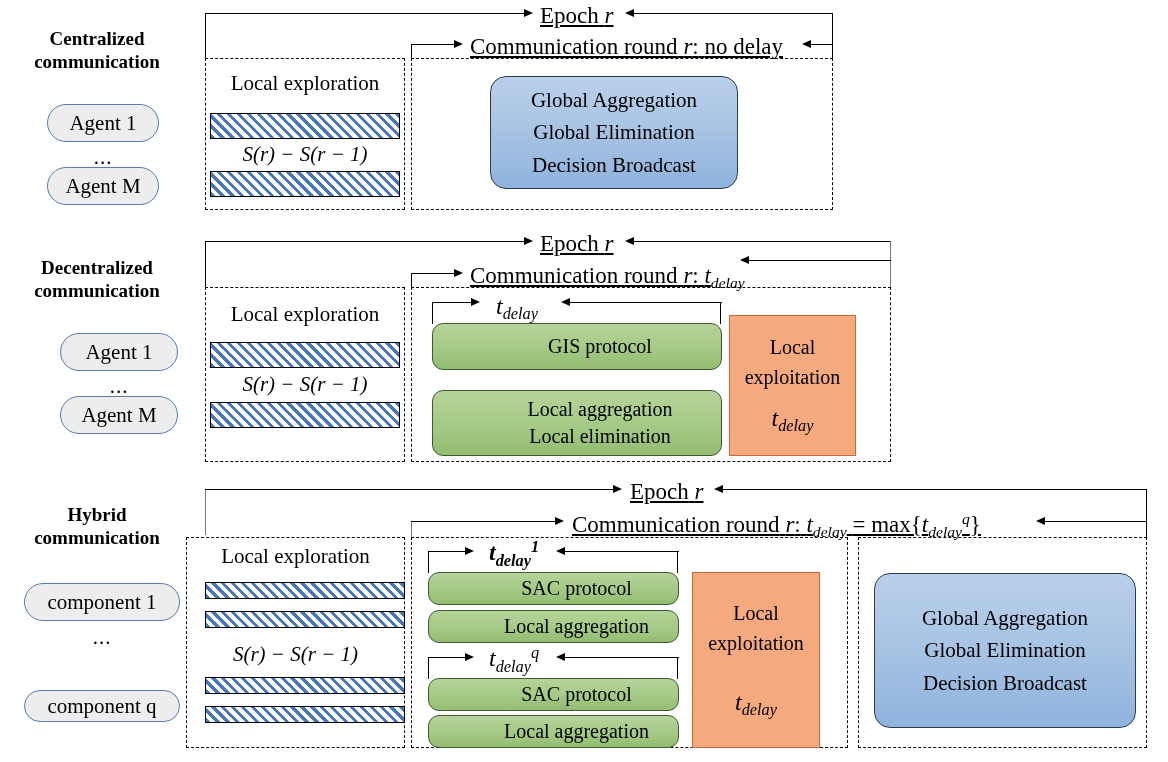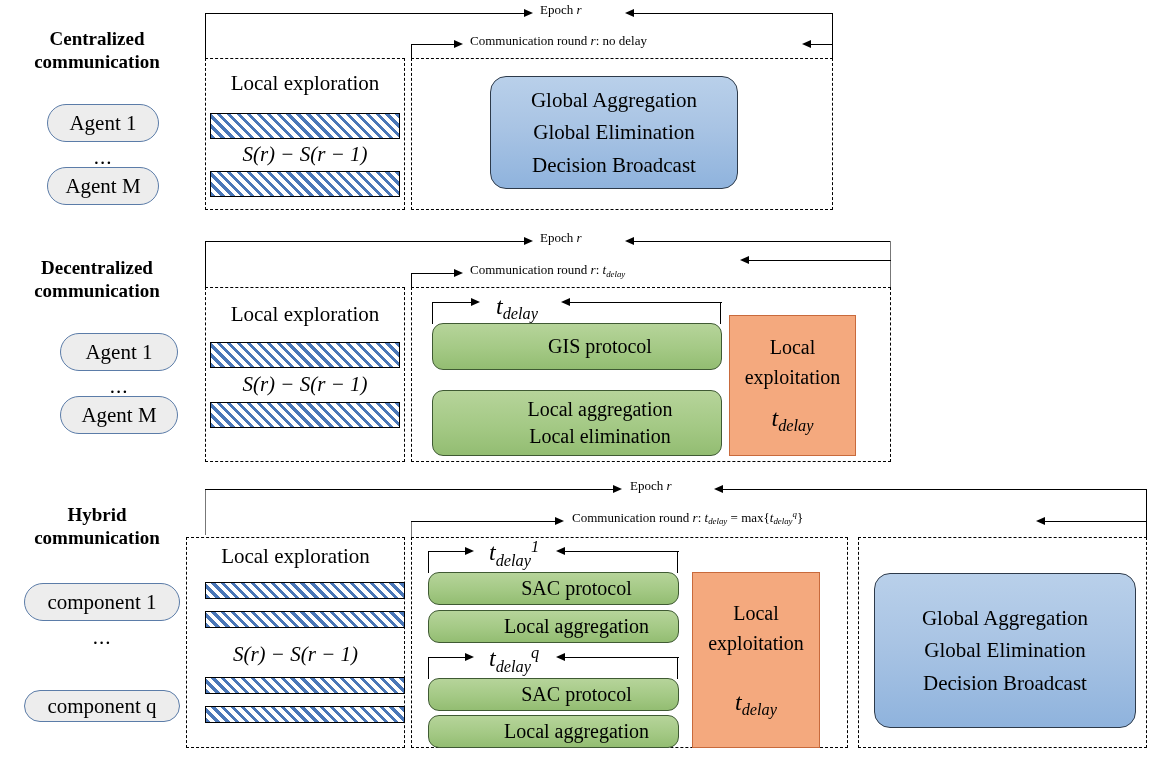--- a/index.html
+++ b/index.html
@@ -98,21 +98,21 @@
   .lnh{height:1.4px;}
   .lnv{width:1.4px;}
   .lng{background:#777;}
 
   
   .ar{position:absolute;width:0;height:0;}
   .ar-r{border-top:4.5px solid transparent;border-bottom:4.5px solid transparent;border-left:9px solid #000;}
   .ar-l{border-top:4.5px solid transparent;border-bottom:4.5px solid transparent;border-right:9px solid #000;}
 
   
-  .rail-label{font-size:13px;}
+  .rail-label{font-size:23px;text-decoration:underline;}
   .sub{font-size:0.68em;vertical-align:-0.32em;font-style:italic;}
   .sup{font-size:0.68em;vertical-align:0.52em;}
   .it{font-style:italic;}
 
   .lbl-local{font-size:21px;}
   .lbl-S{font-size:21px;font-style:italic;}
   .tdelay{font-size:24px;font-style:italic;}
 </style>
 </head>
 <body>
@@ -277,21 +277,21 @@
     <div class="txt lbl-local center" style="left:188px;top:541px;width:215px;height:32px;">Local exploration</div>
     <div class="abs hatch" style="left:205px;top:582px;width:200px;height:17px;"></div>
     <div class="abs hatch" style="left:205px;top:611px;width:200px;height:17px;"></div>
     <div class="txt lbl-S center" style="left:188px;top:640px;width:215px;height:30px;">S(r) − S(r − 1)</div>
     <div class="abs hatch" style="left:205px;top:677px;width:200px;height:17px;"></div>
     <div class="abs hatch" style="left:205px;top:706px;width:200px;height:17px;"></div>
 
     <div class="ln lnv" style="left:428px;top:551px;height:22px;"></div>
     <div class="ln lnh" style="left:428px;top:551px;width:38px;"></div>
     <div class="ar ar-r" style="left:465px;top:547px;"></div>
-    <div class="txt tdelay" style="left:489px;top:538px;">
+    <div class="txt tdelay" style="left:489px;top:538px;font-weight:bold;">
       <span>t</span><span class="sub">delay</span><span class="sup">1</span>
     </div>
     <div class="ar ar-l" style="left:556px;top:547px;"></div>
     <div class="ln lnh" style="left:565px;top:551px;width:114px;"></div>
     <div class="ln lnv" style="left:677px;top:551px;height:22px;"></div>
 
     <div class="abs greenbox" style="left:428px;top:572px;width:251px;height:33px;">
       <div>SAC protocol</div>
     </div>
     <div class="abs greenbox" style="left:428px;top:610px;width:251px;height:33px;">

